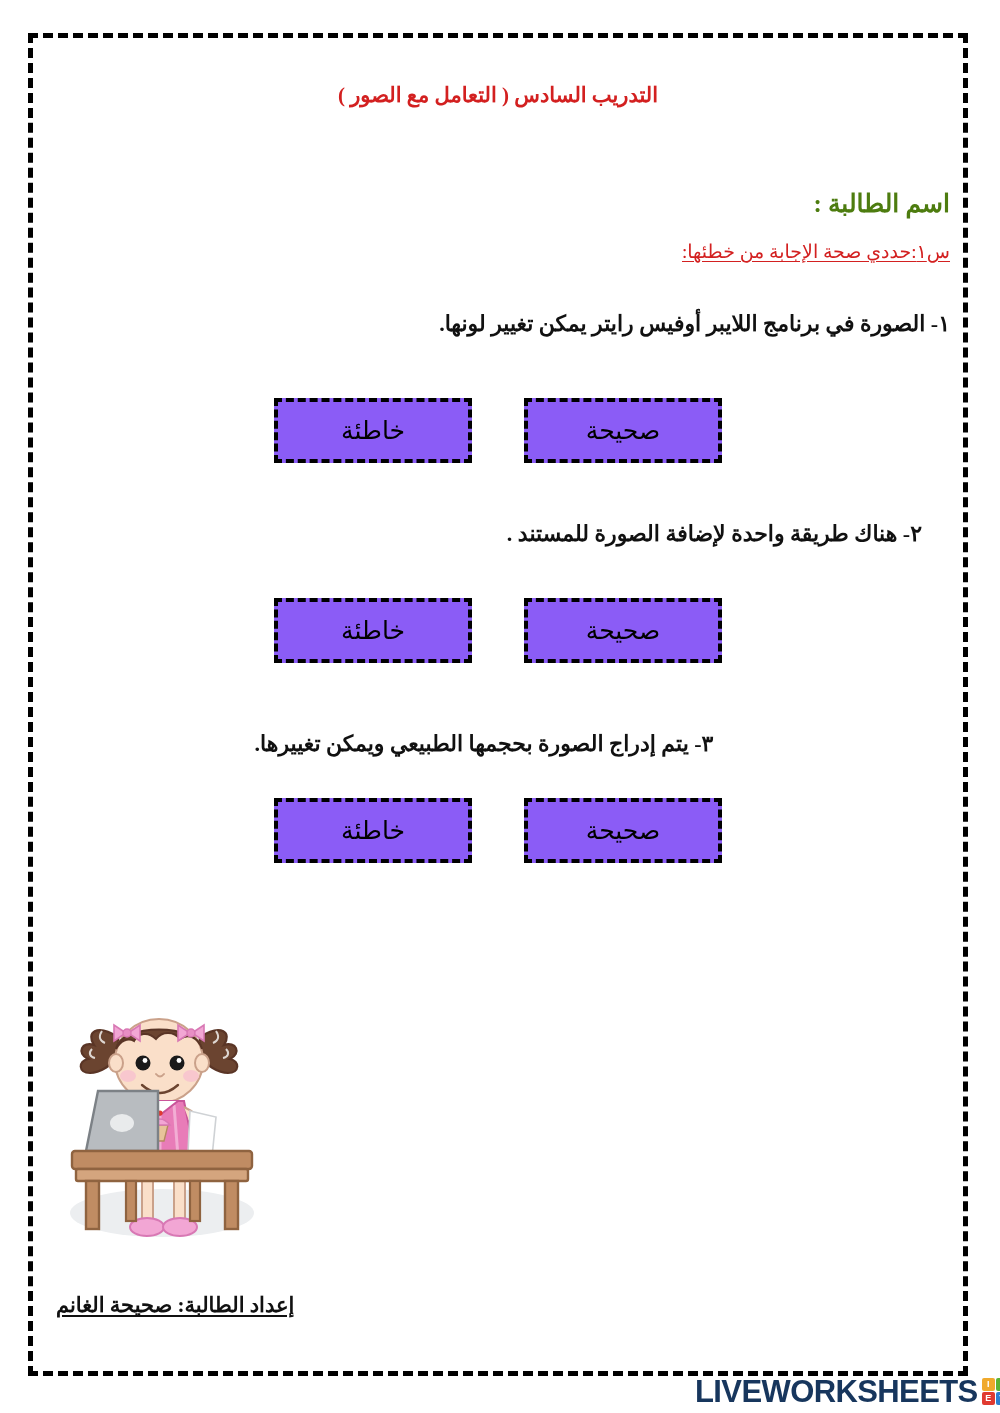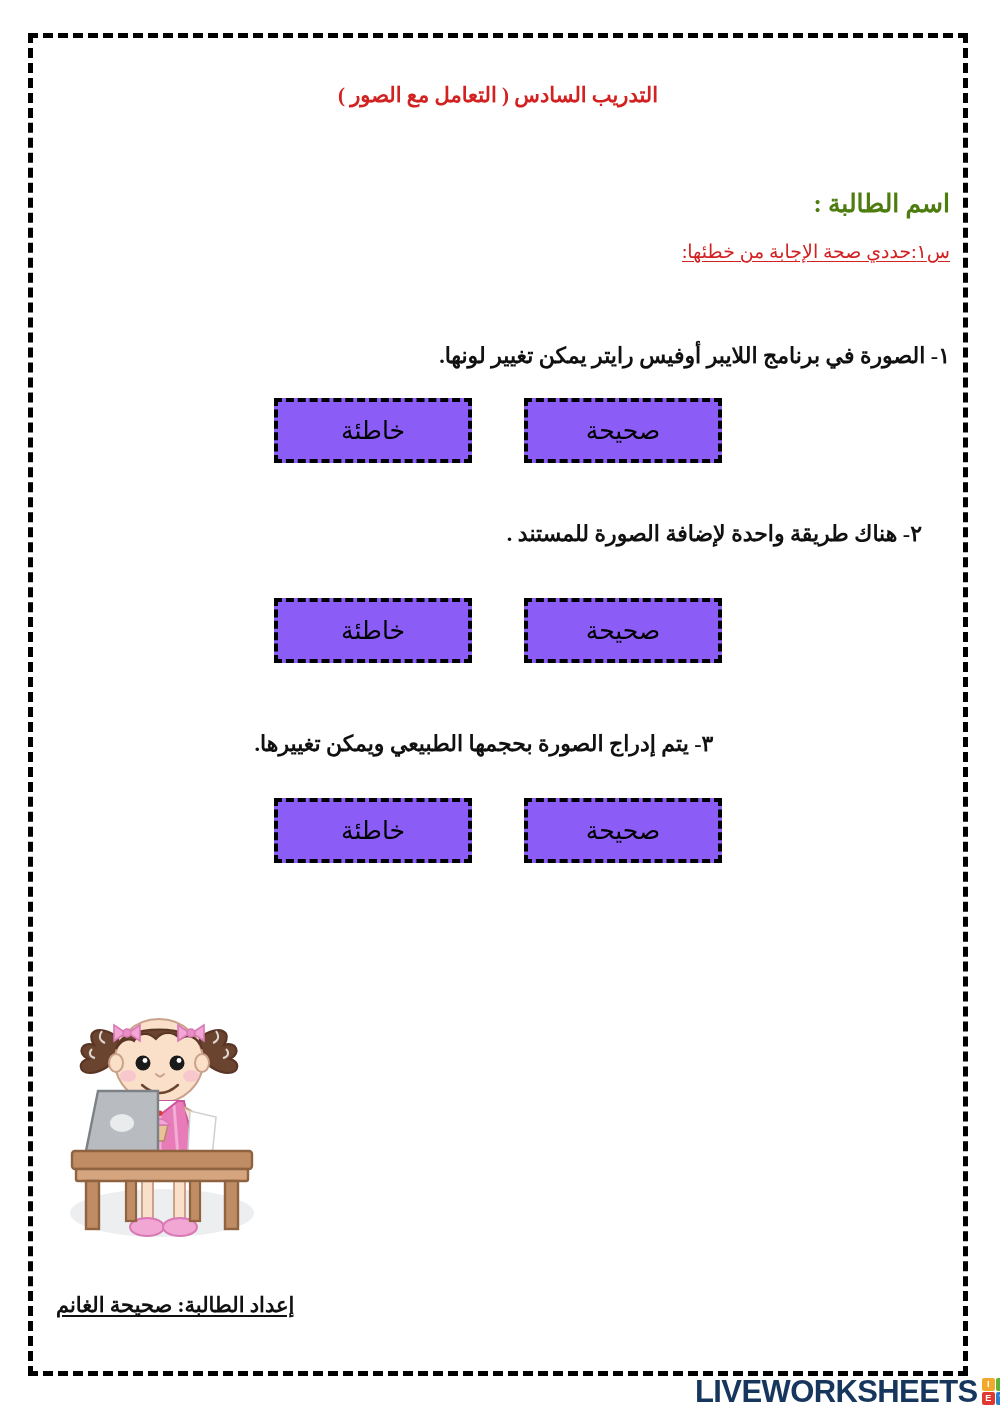--- a/index.html
+++ b/index.html
@@ -68,21 +68,21 @@
   .question {
     position: absolute;
     right: 18px;
     left: 18px;
     text-align: right;
     font-size: 22px;
     font-weight: bold;
     color: #111111;
     line-height: 1.35;
   }
-  .q1 { top: 278px; margin-top: 32px; }
+  .q1 { top: 278px; }
   .q2 { top: 488px; padding-right: 28px; }
   .q3 { top: 698px; padding-right: 28px; text-align: center; }
 
   .options {
     position: absolute;
     left: 0; right: 0;
     display: flex;
     flex-direction: row;
     justify-content: center;
     gap: 52px;

